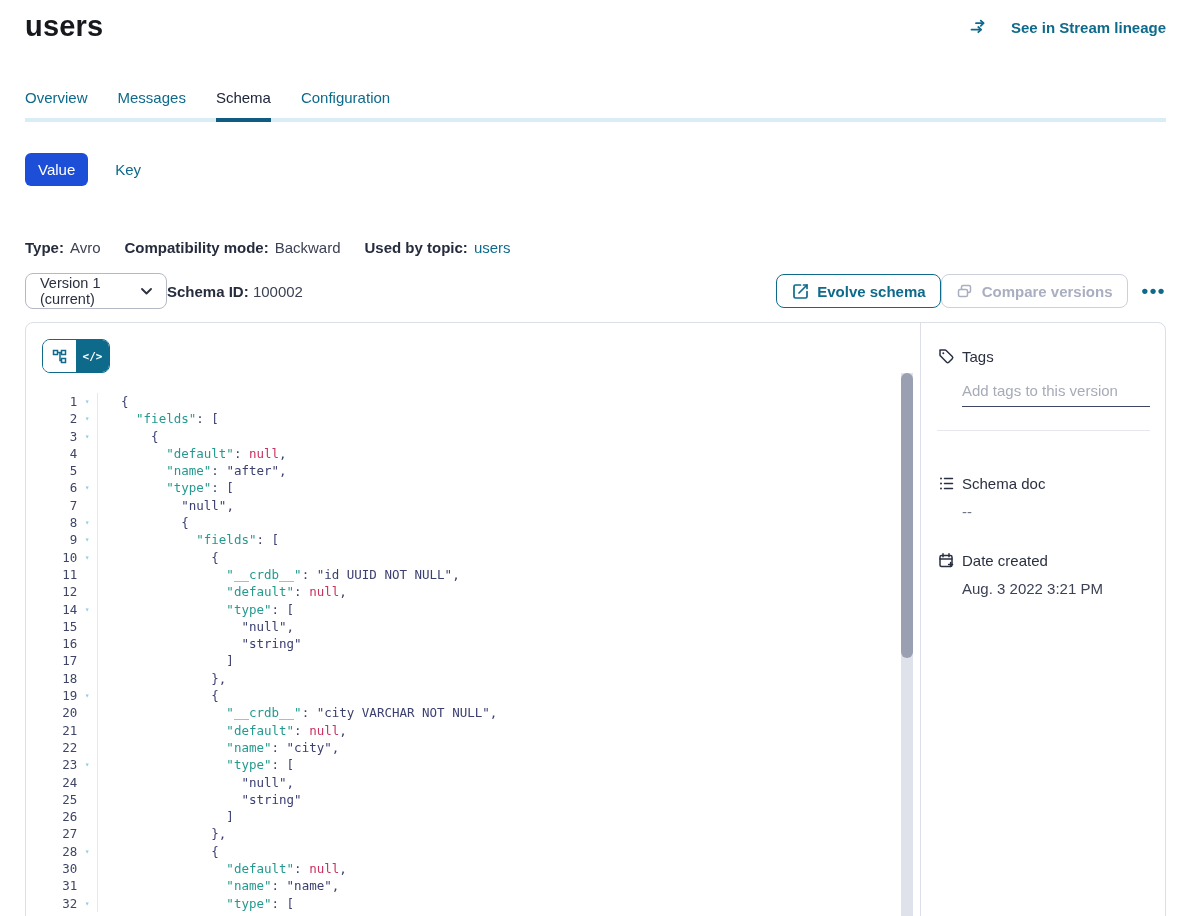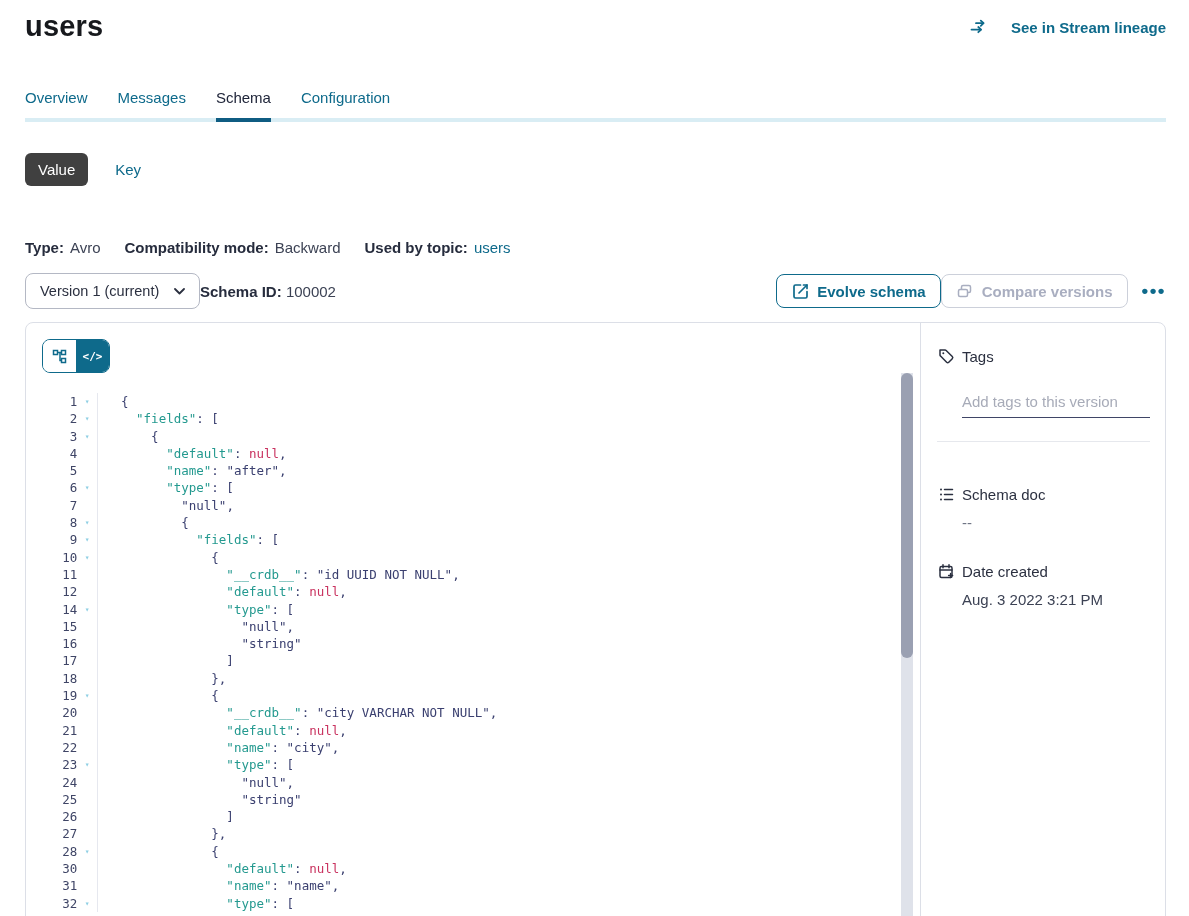--- a/index.html
+++ b/index.html
@@ -14,34 +14,34 @@
     font-weight:700; margin-top:8px; cursor:pointer; text-decoration:none; }
 
   
   .tabs { display:flex; gap:30px; margin-top:46px; border-bottom:4px solid #d9edf4; }
   .tab { font-size:15px; color:#0e6a8b; padding-bottom:12px; position:relative; cursor:pointer; }
   .tab.active { color:#20263a; font-weight:400; }
   .tab.active::after { content:""; position:absolute; left:0; right:0; bottom:-4px; height:4px; background:#0f5c82; }
 
   
   .vk { display:flex; align-items:center; gap:27px; margin-top:31px; }
-  .btn-value { background:#404040; color:#fff; border:none; border-radius:6px;
+  .btn-value { background:#1d4ed8; color:#fff; border:none; border-radius:6px;
     font-size:15px; padding:8px 13px; font-family:inherit; cursor:pointer; }
   .key-link { color:#0e6a8b; font-size:15px; cursor:pointer; }
 
   
   .meta { display:flex; gap:10px; margin-top:53px; font-size:15px; align-items:baseline; }
   .meta b { color:#262c3d; font-weight:700; }
   .meta .grp { display:flex; gap:6px; }
   .meta .grp + .grp { margin-left:14px; }
   .link { color:#0e6a8b; cursor:pointer; }
 
   
   .controls { display:flex; align-items:center; margin-top:17px; }
-  .version-select { width:175px; height:36px; border:1px solid #b4b8c4; border-radius:8px;
+  .version-select { width:142px; height:36px; border:1px solid #b4b8c4; border-radius:8px;
     display:flex; align-items:center; justify-content:space-between; padding:0 14px;
     font-size:14.5px; color:#2b3040; cursor:pointer; background:#fff; }
   .schema-id { font-size:15px; }
   .schema-id b { color:#262c3d; }
   .spacer { flex:1; }
   .btn { height:34px; border-radius:8px; display:inline-flex; align-items:center; gap:8px;
     padding:0 14px; font-size:15px; font-weight:700; background:#fff; cursor:pointer; font-family:inherit; }
   .btn-compare { border:1px solid #ccd0da; color:#a9aec0; cursor:default; }
   .btn-evolve { border:1.5px solid #0e6a8b; color:#0e6a8b; margin-left:18px; }
   .more { color:#0e6a8b; font-size:19px; font-weight:700; letter-spacing:1.5px; margin-left:14px;
@@ -71,21 +71,21 @@
   .scroll-track { position:absolute; top:50px; bottom:0; right:7px; width:12px; background:#dfe2ea; }
   .scroll-thumb { width:12px; height:285px; background:#9aa0b2; border-radius:6px; }
 
   
   .sidebar { flex:1; padding:24px 16px 0 16px; }
   .side-head { display:flex; align-items:center; gap:7px; }
   .side-head .hd { font-size:15px; font-weight:400; color:#2b3040; }
   .side-ic { width:18px; height:18px; flex:none; display:flex; align-items:center; justify-content:center; }
   .indent { margin-left:25px; }
   .tag-input { display:block; width:188px; border:none; border-bottom:1.5px solid #3f4566;
-    font-size:15px; color:#ec4899; padding:0 0 7px 0; margin-top:28px; outline:none;
+    font-size:15px; color:#ec4899; padding:0 0 7px 0; margin-top:17px; outline:none;
     font-family:inherit; background:transparent; }
   .tag-input::placeholder { color:#a7abb8; }
   .side-div { border:none; border-top:1px solid #e6e8ed; margin-top:23px; }
   .sec { margin-top:43px; }
   .sec-val { font-size:15px; color:#3c4254; margin-top:11px; }
   .muted { color:#6f7585; }
 </style>
 </head>
 <body>
 

